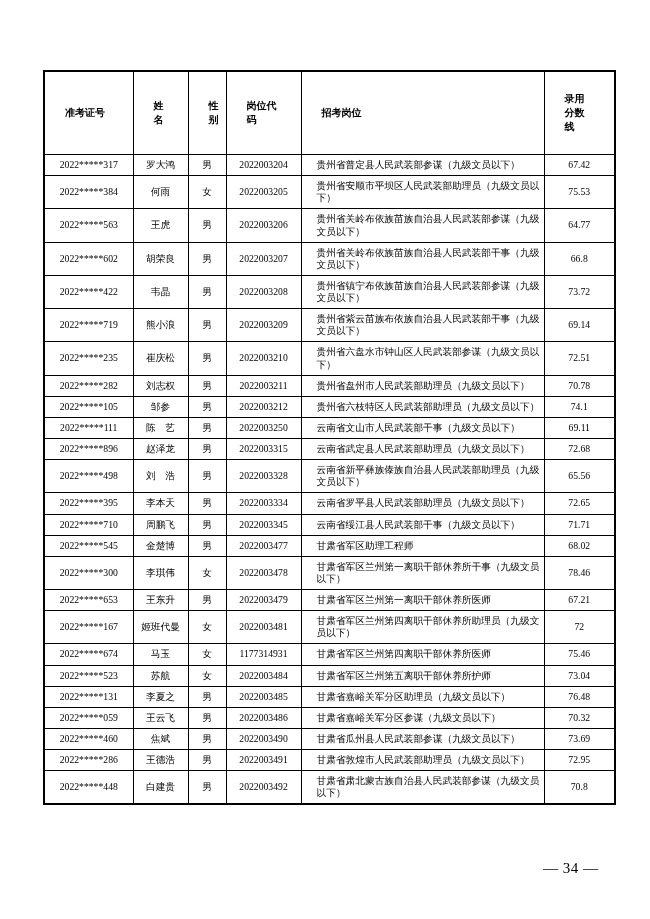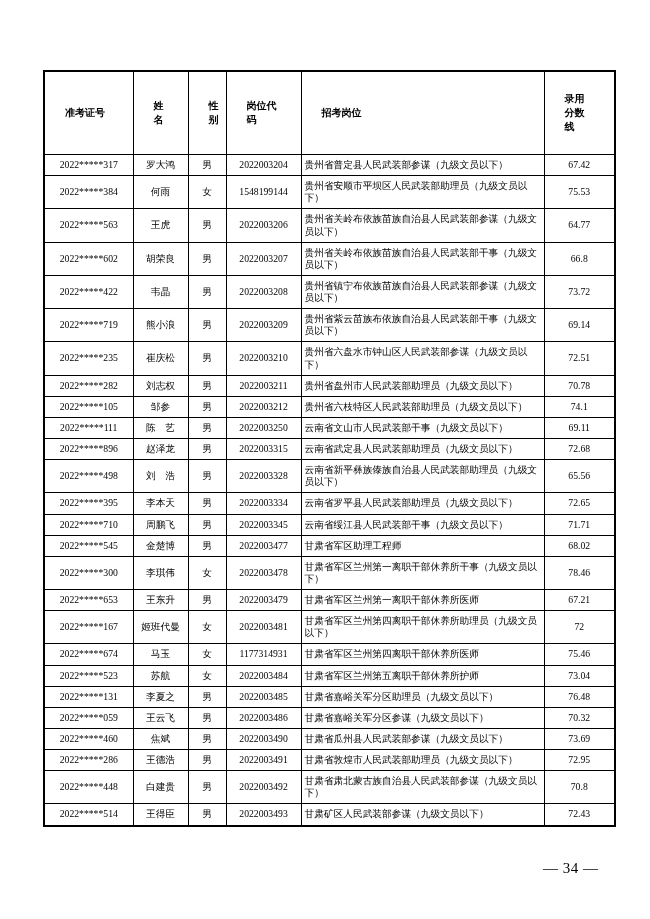--- a/index.html
+++ b/index.html
@@ -39,21 +39,21 @@
   }
   .score-table td {
     font-size: 9.7px;
     line-height: 1.25;
     padding: 4px 2px;
     vertical-align: middle;
   }
   td.center { text-align: center; }
   td.pos {
     text-align: left;
-    padding-left: 3px;
+    padding-left: 15px;
     padding-right: 2px;
   }
   .page-number {
     position: absolute;
     top: 860px;
     left: 543px;
     width: 70px;
     text-align: left;
     font-size: 15px;
     letter-spacing: 0.5px;
@@ -90,21 +90,21 @@
     <td class="center">男</td>
     <td class="center">2022003204</td>
     <td class="pos">贵州省普定县人民武装部参谋（九级文员以下）</td>
     <td class="center">67.42</td>
   </tr>
 
   <tr>
     <td class="center">2022*****384</td>
     <td class="center">何雨</td>
     <td class="center">女</td>
-    <td class="center">1548199144</td>
+    <td class="center">2022003205</td>
     <td class="pos">贵州省安顺市平坝区人民武装部助理员（九级文员以下）</td>
     <td class="center">75.53</td>
   </tr>
 
   <tr>
     <td class="center">2022*****563</td>
     <td class="center">王虎</td>
     <td class="center">男</td>
     <td class="center">2022003206</td>
     <td class="pos">贵州省关岭布依族苗族自治县人民武装部参谋（九级文员以下）</td>
@@ -307,25 +307,17 @@
 
   <tr>
     <td class="center">2022*****448</td>
     <td class="center">白建贵</td>
     <td class="center">男</td>
     <td class="center">2022003492</td>
     <td class="pos">甘肃省肃北蒙古族自治县人民武装部参谋（九级文员以下）</td>
     <td class="center">70.8</td>
   </tr>
 
-  <tr>
-    <td class="center">2022*****514</td>
-    <td class="center">王得臣</td>
-    <td class="center">男</td>
-    <td class="center">2022003493</td>
-    <td class="pos">甘肃矿区人民武装部参谋（九级文员以下）</td>
-    <td class="center">72.43</td>
-  </tr>
 </tbody>
   </table>
 
   <div class="page-number">— 34 —</div>
 </div>
 
 </body></html>

